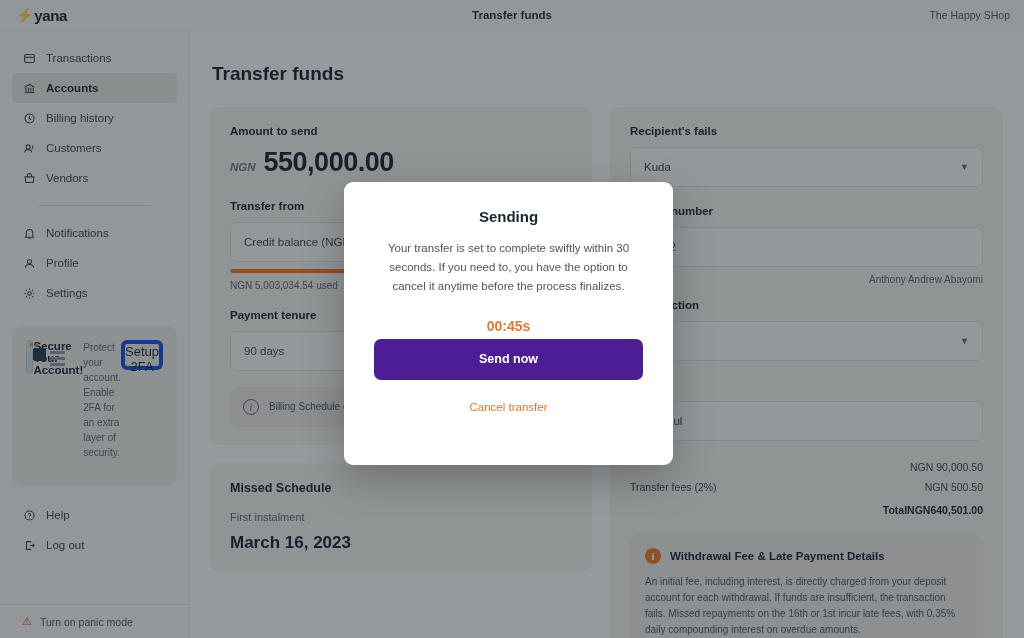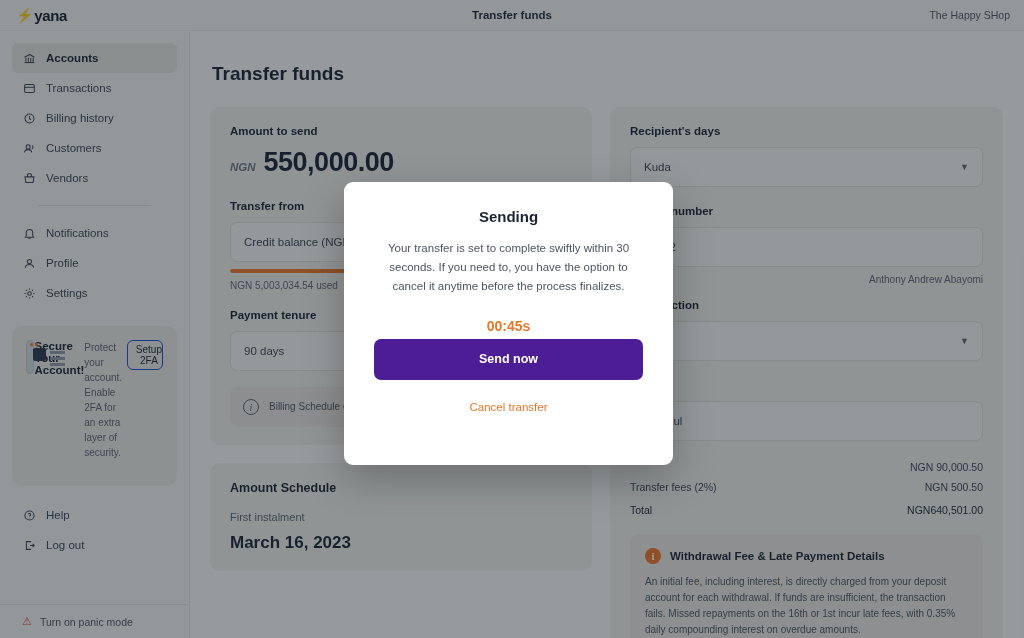--- a/index.html
+++ b/index.html
@@ -59,22 +59,22 @@
     background:#2b3a4b; border-radius:2px;
   }
   .promo-illus:after {
     content:""; position:absolute; left:23px; top:10px; width:15px; height:3px;
     background:#8c97a3; box-shadow: 0 6px 0 #8c97a3, 0 12px 0 #8c97a3;
   }
   .promo-dots { position:absolute; left:3px; top:2px; width:3px;height:3px;background:#e8762a;border-radius:50%; box-shadow: 5px 0 0 #e8762a; }
   .promo-title { font-size: 11.5px; font-weight: bold; color: #1a2532; margin-bottom: 7px; }
   .promo-text { font-size: 10px; line-height: 1.5; color: #5b6573; margin-bottom: 12px; }
   .promo-btn {
-    height: 30px; border: 1px solid #1d4ed8; border-radius: 6px; background: transparent;
-    font-size: 10px; color: #1a2532; cursor: pointer; font-family: inherit; padding-left: 8px;
+    height: 30px; border: 4px solid #1d4ed8; border-radius: 6px; background: transparent;
+    font-size: 13px; color: #1a2532; cursor: pointer; font-family: inherit;
   }
   .sidebar-bottom { margin-top: 14px; }
   .panic {
     position: absolute; bottom: 0; left: 0; width: 190px; height: 34px;
     display: flex; align-items: center; gap: 8px; padding-left: 22px;
     border-top: 1px solid #e0ddd8; font-size: 10.5px; color: #4b5663;
   }
   .panic .tri { color: #d94b3c; font-size: 11px; }
 
   
@@ -120,21 +120,21 @@
   .sched-card { margin-top: 18px; background: #eceae6; border-radius: 10px; padding: 18px 20px; }
   .sched-title { font-size: 12.5px; font-weight: bold; color: #1a2532; margin-bottom: 16px; }
   .sched-sub { font-size: 11px; color: #5b6573; margin-bottom: 10px; }
   .sched-date { font-size: 17px; font-weight: bold; color: #1a2532; }
 
   .mt18 { margin-top: 18px; }
   .mt14 { margin-top: 14px; }
 
   .totals { margin-top: 16px; font-size: 10.5px; color: #3b4654; }
   .totrow { display: flex; justify-content: space-between; padding: 4px 0; }
-  .totrow.total { font-weight: normal; color: #1a2532; padding-top: 7px; }
+  .totrow.total { font-weight: bold; color: #1a2532; padding-top: 7px; justify-content: flex-end; }
 
   .warn {
     margin-top: 14px; background: #e6e2dc; border-radius: 9px; padding: 14px 15px;
   }
   .warn-head { display: flex; align-items: center; gap: 9px; margin-bottom: 10px; }
   .warn-ic {
     width: 16px; height: 16px; border-radius: 50%; background: #e8762a; color: #fff;
     font-size: 11px; display: flex; align-items: center; justify-content: center; font-weight: bold;
     font-family: "Liberation Serif", serif;
   }
@@ -169,38 +169,38 @@
   <div class="topbar">
     <div class="logo">
       <span class="bolt">⚡</span>
       <span>yana</span>
     </div>
     <div class="topbar-title">Transfer funds</div>
     <div class="topbar-user">The Happy SHop</div>
   </div>
 
   <div class="sidebar">
+    <div class="nav-item">
+      <span class="ic">
+        <svg width="13" height="13" viewBox="0 0 16 16" fill="none" stroke="currentColor" stroke-width="1.3">
+            <rect x="2" y="3" width="12" height="10" rx="1.6"></rect>
+            <path d="M2 6.5h12"></path>
+          </svg>
+      </span>
+      <span>Transactions</span>
+    </div>
     <div class="nav-item active">
       <span class="ic">
         <svg width="13" height="13" viewBox="0 0 16 16" fill="none" stroke="currentColor" stroke-width="1.3">
             <path d="M2 6.5 8 3l6 3.5"></path>
             <path d="M3.5 7v5M6.5 7v5M9.5 7v5M12.5 7v5"></path>
             <path d="M2 13h12"></path>
           </svg>
       </span>
       <span>Accounts</span>
-    </div>
-    <div class="nav-item">
-      <span class="ic">
-        <svg width="13" height="13" viewBox="0 0 16 16" fill="none" stroke="currentColor" stroke-width="1.3">
-            <rect x="2" y="3" width="12" height="10" rx="1.6"></rect>
-            <path d="M2 6.5h12"></path>
-          </svg>
-      </span>
-      <span>Transactions</span>
     </div>
     <div class="nav-item">
       <span class="ic">
         <svg width="13" height="13" viewBox="0 0 16 16" fill="none" stroke="currentColor" stroke-width="1.3">
             <circle cx="8" cy="8" r="5.5"></circle>
             <path d="M8 5v3.2l2 1.3"></path>
           </svg>
       </span>
       <span>Billing history</span>
     </div>
@@ -319,29 +319,29 @@
           </div>
 
           <div class="note">
             <span class="icirc">i</span>
             <span class="note-text">Billing Schedule
 each month at a</span>
           </div>
         </div>
 
         <div class="sched-card">
-          <div class="sched-title">Amount Schedule</div>
+          <div class="sched-title">Missed Schedule</div>
           <div class="sched-sub">First instalment</div>
           <div class="sched-date">March 16, 2023</div>
         </div>
       </div>
 
       <div>
         <div class="card right">
-          <div class="lbl">Recipient's days</div>
+          <div class="lbl">Recipient's fails</div>
           <div class="field">
             <span>Kuda</span>
             <span class="caret">▼</span>
           </div>
 
           <div class="lbl mt18">ccount number</div>
           <div class="field">
             <span>04332</span>
           </div>
           <div class="help-right">Anthony Andrew Abayomi</div>

